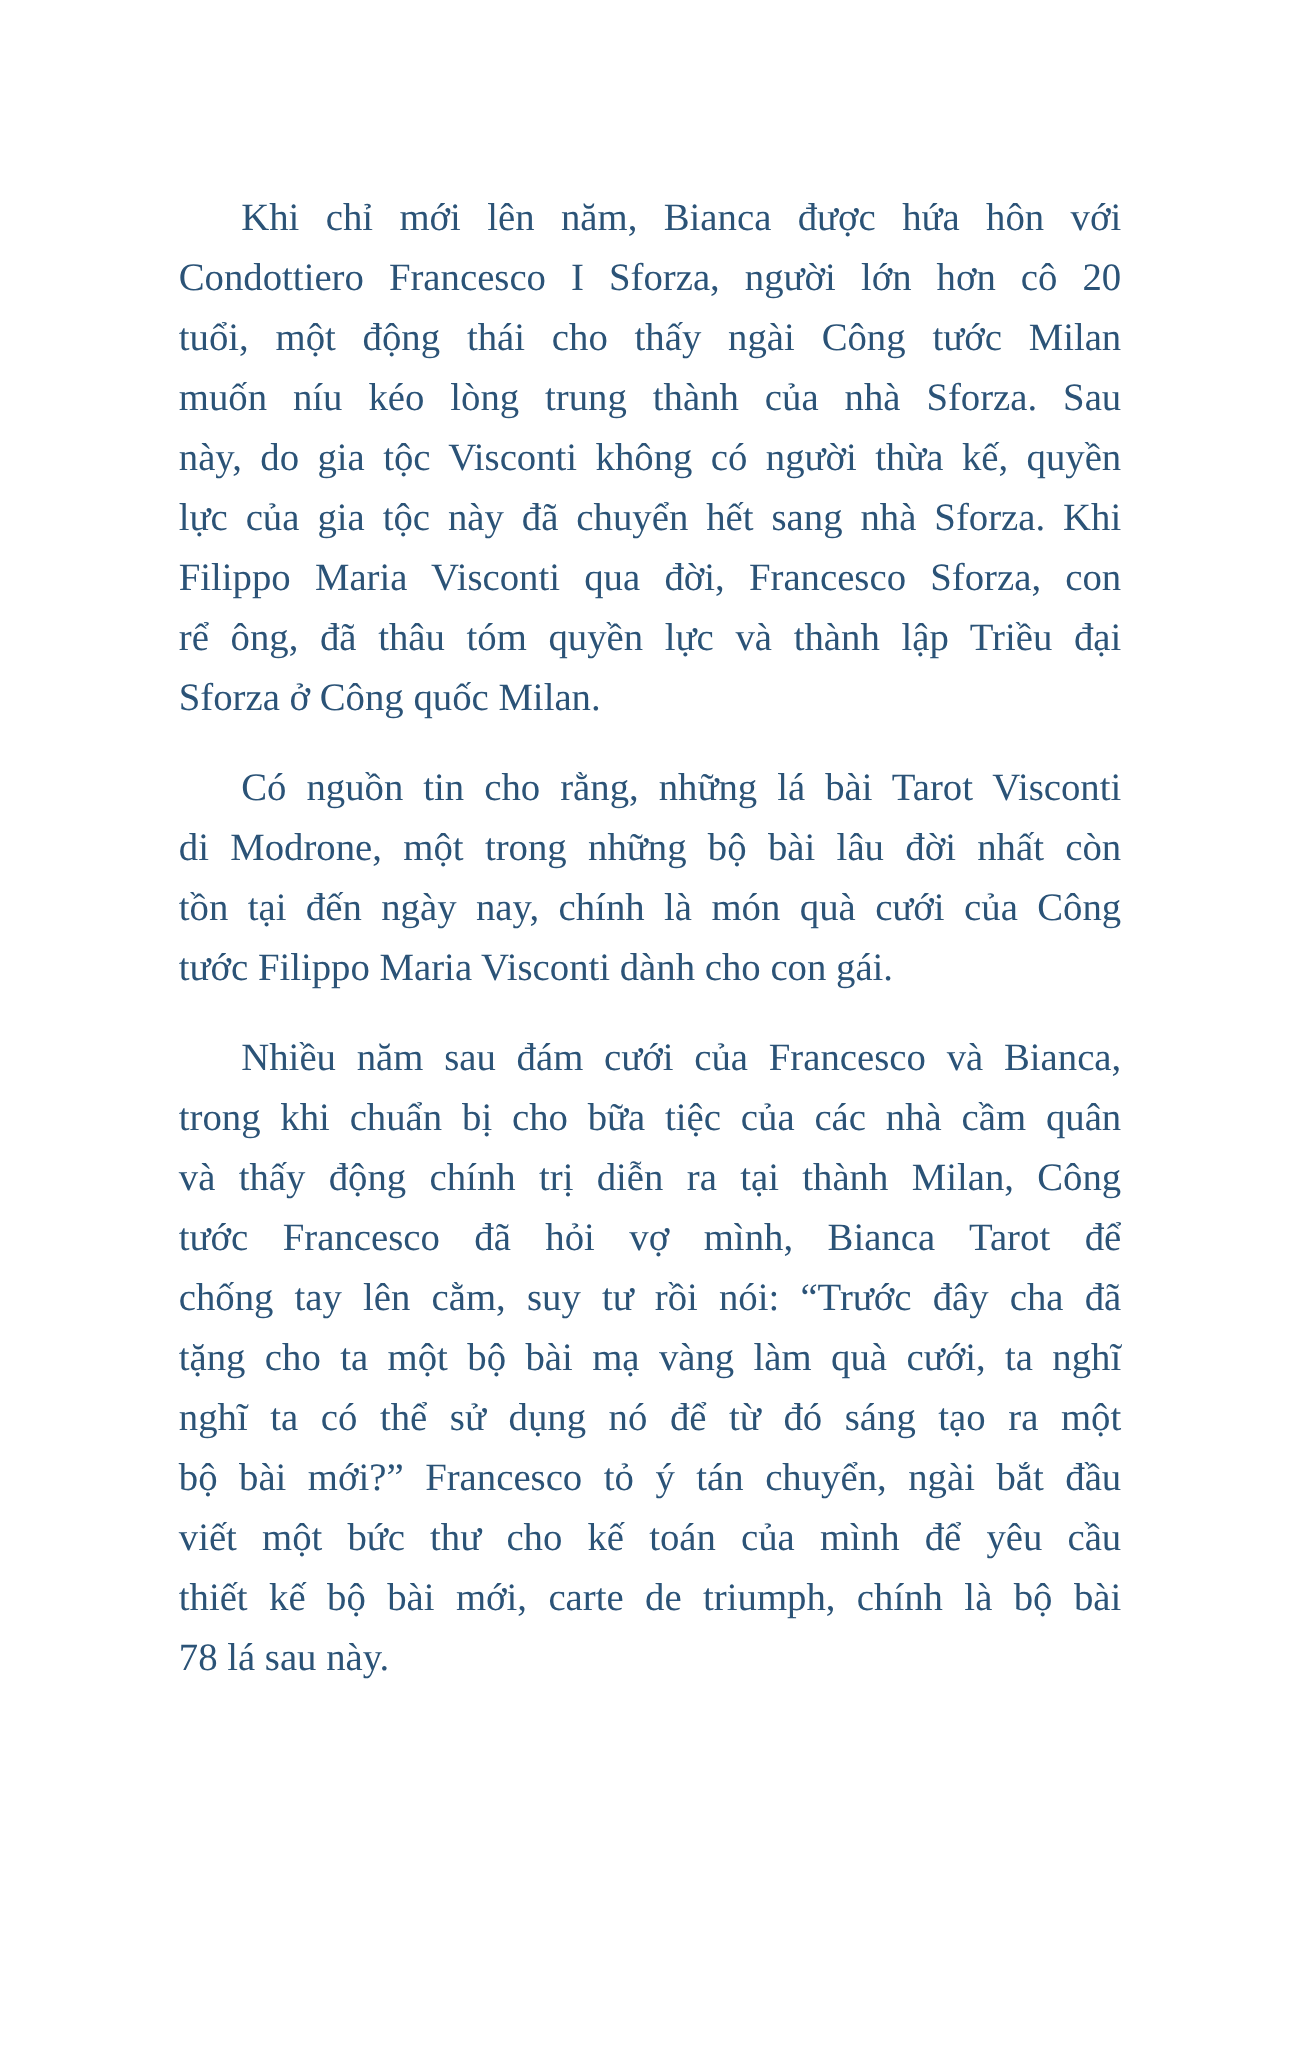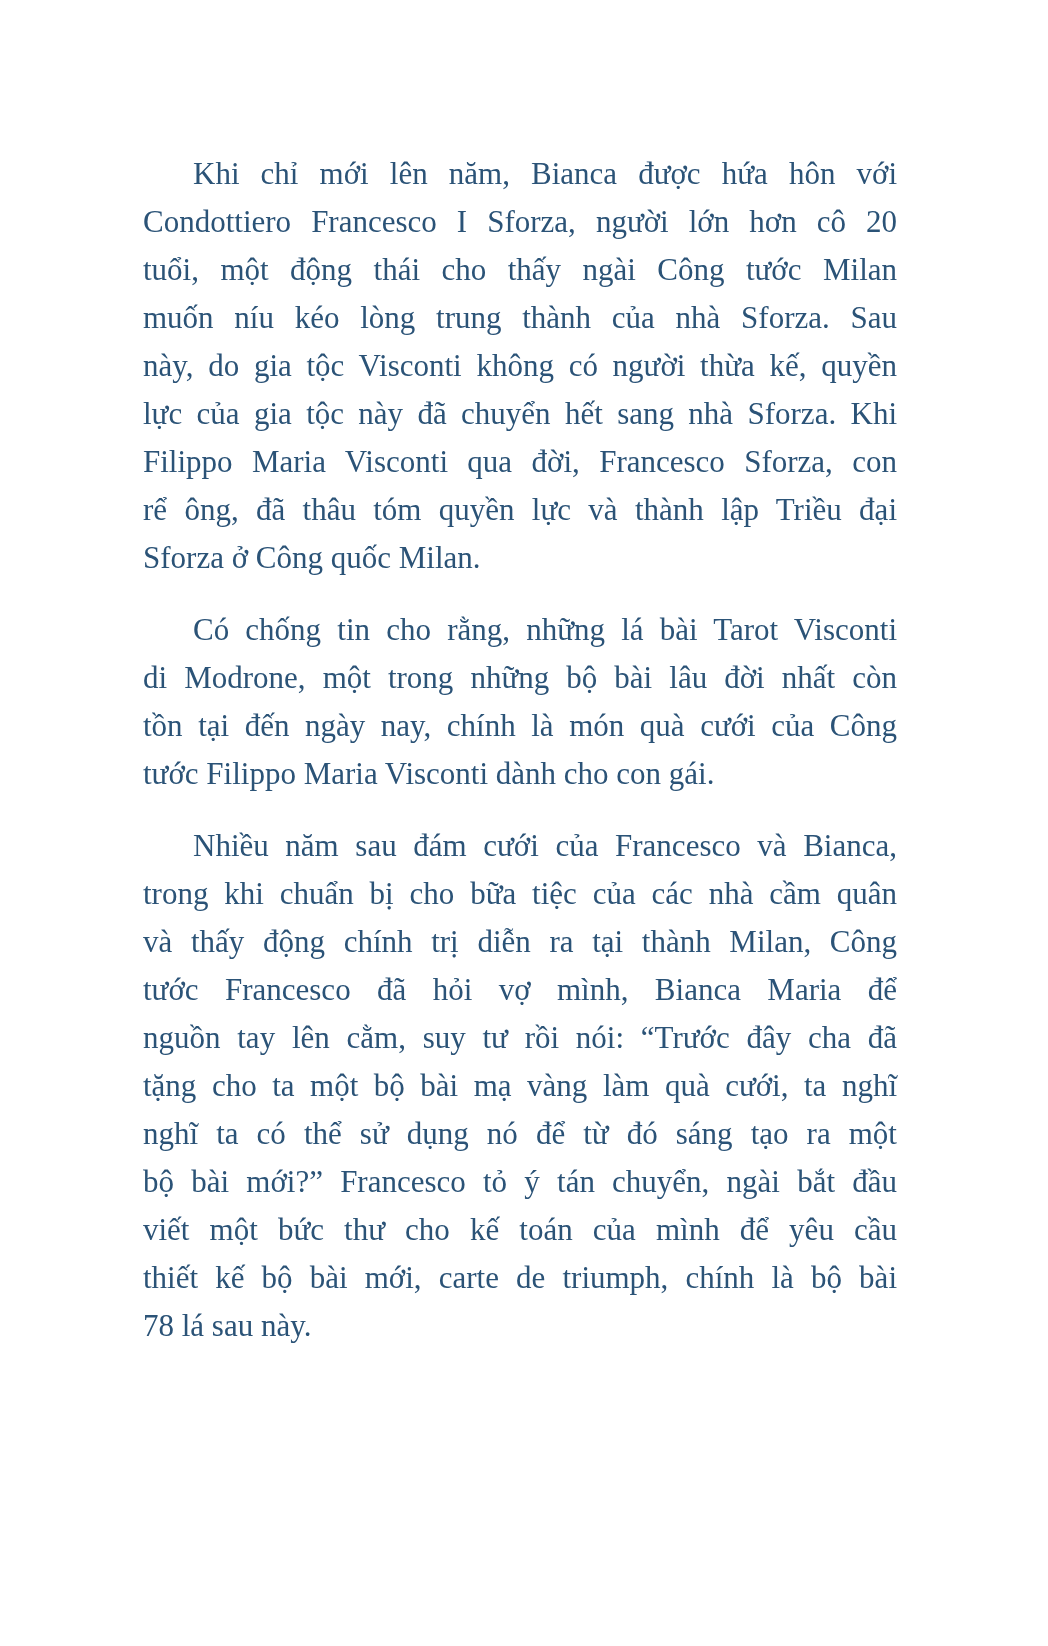--- a/index.html
+++ b/index.html
@@ -76,31 +76,31 @@
         <div class="text-line">Condottiero Francesco I Sforza, người lớn hơn cô 20</div>
         <div class="text-line">tuổi, một động thái cho thấy ngài Công tước Milan</div>
         <div class="text-line">muốn níu kéo lòng trung thành của nhà Sforza. Sau</div>
         <div class="text-line">này, do gia tộc Visconti không có người thừa kế, quyền</div>
         <div class="text-line">lực của gia tộc này đã chuyển hết sang nhà Sforza. Khi</div>
         <div class="text-line">Filippo Maria Visconti qua đời, Francesco Sforza, con</div>
         <div class="text-line">rể ông, đã thâu tóm quyền lực và thành lập Triều đại</div>
         <div class="text-line last">Sforza ở Công quốc Milan.</div>
       </div>
       <div class="paragraph">
-        <div class="text-line first">Có chống tin cho rằng, những lá bài Tarot Visconti</div>
+        <div class="text-line first">Có nguồn tin cho rằng, những lá bài Tarot Visconti</div>
         <div class="text-line">di Modrone, một trong những bộ bài lâu đời nhất còn</div>
         <div class="text-line">tồn tại đến ngày nay, chính là món quà cưới của Công</div>
         <div class="text-line last">tước Filippo Maria Visconti dành cho con gái.</div>
       </div>
       <div class="paragraph">
         <div class="text-line first">Nhiều năm sau đám cưới của Francesco và Bianca,</div>
         <div class="text-line">trong khi chuẩn bị cho bữa tiệc của các nhà cầm quân</div>
         <div class="text-line">và thấy động chính trị diễn ra tại thành Milan, Công</div>
-        <div class="text-line">tước Francesco đã hỏi vợ mình, Bianca Maria để</div>
-        <div class="text-line">nguồn tay lên cằm, suy tư rồi nói: “Trước đây cha đã</div>
+        <div class="text-line">tước Francesco đã hỏi vợ mình, Bianca Tarot để</div>
+        <div class="text-line">chống tay lên cằm, suy tư rồi nói: “Trước đây cha đã</div>
         <div class="text-line">tặng cho ta một bộ bài mạ vàng làm quà cưới, ta nghĩ</div>
         <div class="text-line">nghĩ ta có thể sử dụng nó để từ đó sáng tạo ra một</div>
         <div class="text-line">bộ bài mới?” Francesco tỏ ý tán chuyển, ngài bắt đầu</div>
         <div class="text-line">viết một bức thư cho kế toán của mình để yêu cầu</div>
         <div class="text-line">thiết kế bộ bài mới, carte de triumph, chính là bộ bài</div>
         <div class="text-line last">78 lá sau này.</div>
       </div>
     </div>
 
   <div class="footer">

